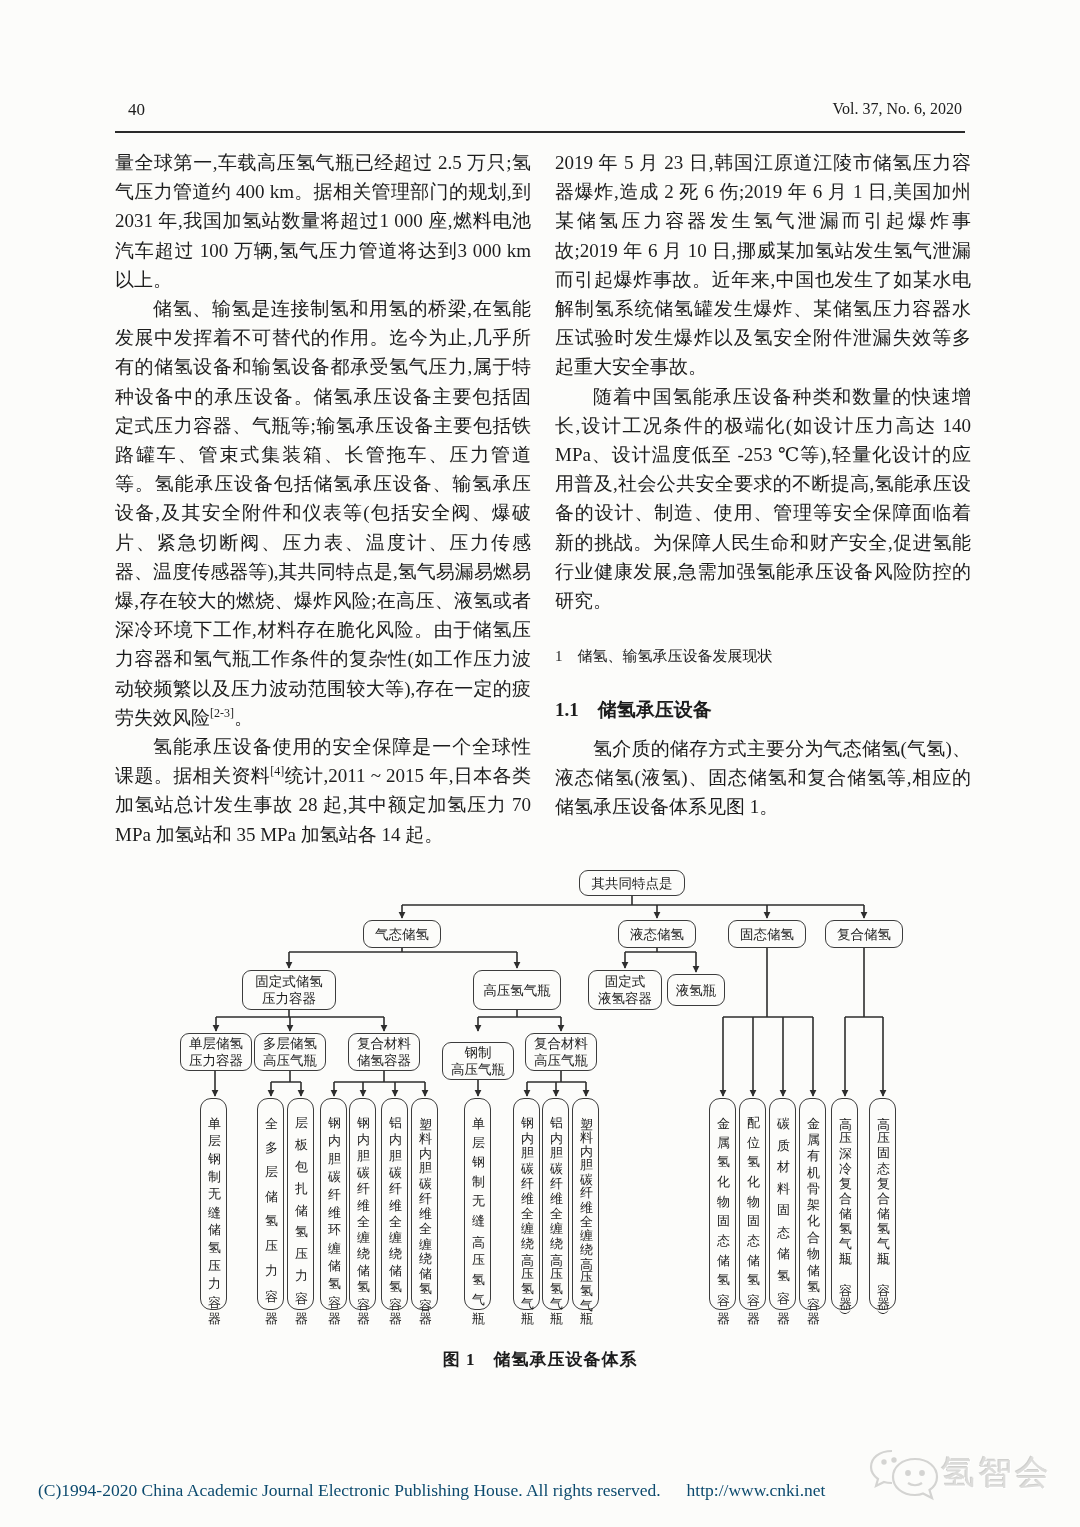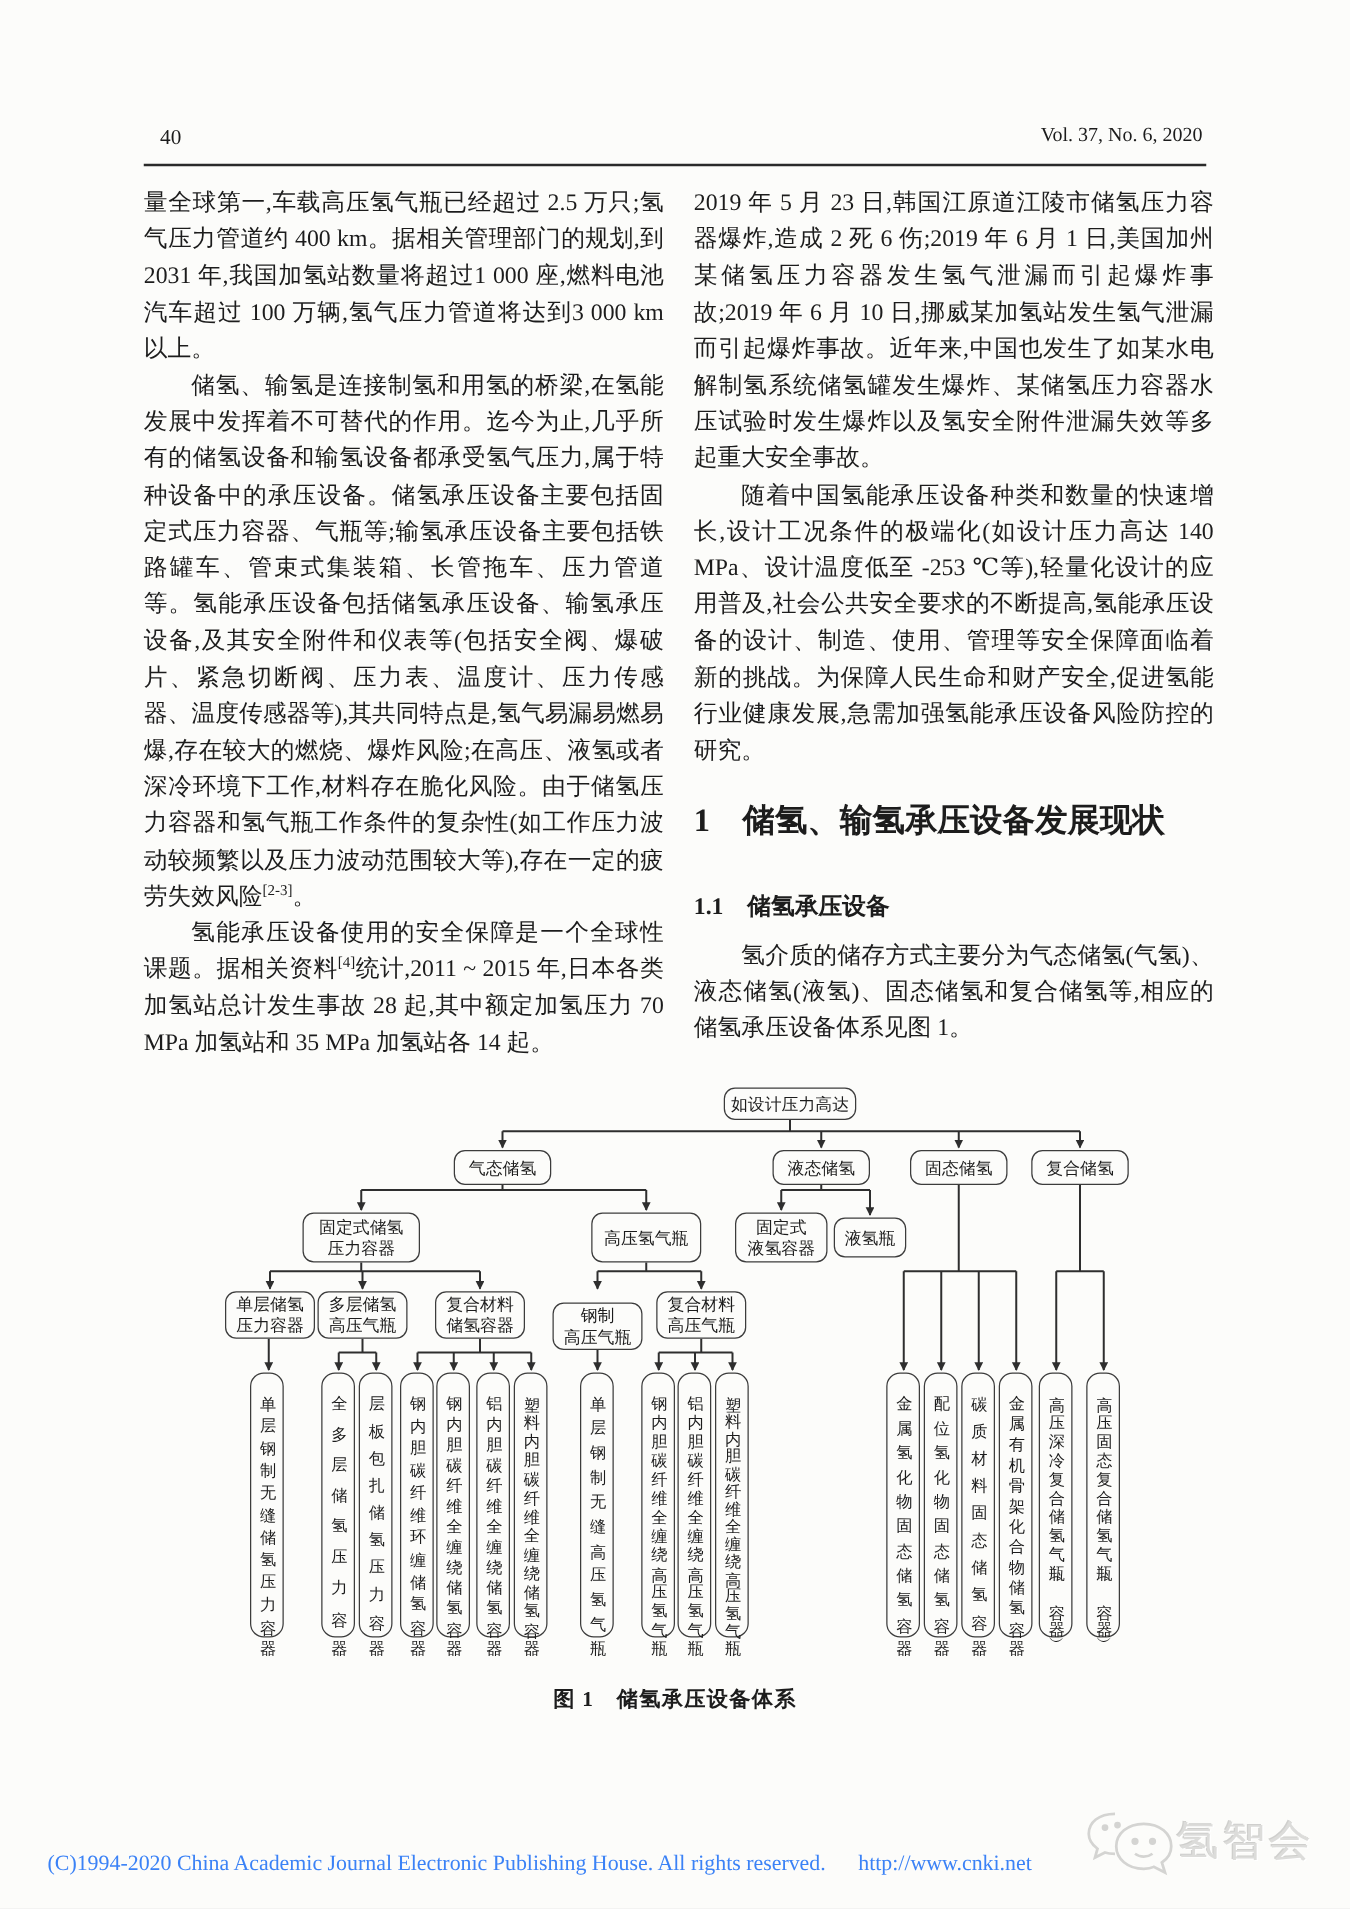--- a/index.html
+++ b/index.html
@@ -12,36 +12,36 @@
   .hdr-issue{position:absolute;right:118px;top:100px;font-size:16px;}
   .hdr-rule{position:absolute;left:115px;top:131px;width:850px;height:2px;background:#2a2a2a;}
   
   .col{position:absolute;top:148px;width:416px;font-size:19px;line-height:29.2px;
        text-align:justify;}
   .col-left{left:115px;}
   .col-right{left:555px;}
   .col p{margin:0;}
   .indent{text-indent:2em;}
   sup.ref{font-size:12px;line-height:0;vertical-align:super;}
-  h3.sec1{font-size:26px;margin:27px 0 40px 0;font-weight:bold;text-align:left;}
+  h3.sec1{font-size:15px;margin:27px 0 24px 0;font-weight:normal;text-align:left;}
   h4.sec2{font-size:19px;margin:0 0 9px 0;font-weight:bold;text-align:left;}
   
   .diagram{position:absolute;left:140px;top:862px;width:800px;height:470px;}
   .diagram svg{position:absolute;left:0;top:0;}
   .node{position:absolute;border:1.5px solid #3c3c3c;border-radius:9px;background:#fcfcfa;
         display:flex;align-items:center;justify-content:center;text-align:center;
         font-size:13.5px;line-height:17px;white-space:pre-line;box-sizing:border-box;}
   .leaf{position:absolute;border:1.5px solid #3c3c3c;border-radius:11px;background:#fcfcfa;
         box-sizing:border-box;width:27px;height:212px;top:236px;
         writing-mode:vertical-rl;font-size:13px;line-height:24px;
         text-align:justify;text-align-last:justify;padding:7px 0;}
   .caption{position:absolute;left:0;top:1348px;width:1080px;text-align:center;
            font-weight:bold;font-size:17px;letter-spacing:1px;}
   
-  .footer{position:absolute;left:38px;top:1480px;font-size:17.5px;color:#3b82f6;}
+  .footer{position:absolute;left:38px;top:1480px;font-size:17.5px;color:#0c4a6e;}
   .footer .url{margin-left:26px;}
   .wm{position:absolute;right:28px;top:1443px;display:flex;align-items:center;color:#d6d6d4;}
   .wm-text{font-size:34px;letter-spacing:3px;color:#dcdcda;text-shadow:1px 1px 0 #ffffff,-1px -1px 0 #cfcfcd;}
 </style>
 </head>
 <body>
 
 <div class="page">
 
   <div class="hdr-num">40</div>
@@ -114,21 +114,21 @@
         <path d="M255 220 V234" marker-end="url(#ah)"></path>
         <path d="M285 220 V234" marker-end="url(#ah)"></path>
         <path d="M338 209 V234" marker-end="url(#ah)"></path>
         <path d="M421 209 V220 M387 220 H446"></path>
         <path d="M387 220 V234" marker-end="url(#ah)"></path>
         <path d="M416 220 V234" marker-end="url(#ah)"></path>
         <path d="M446 220 V234" marker-end="url(#ah)"></path>
       </g>
     </svg>
 
-    <div class="node" style="left:439px;top:8px;width:106px;height:26px;">如设计压力高达</div>
+    <div class="node" style="left:439px;top:8px;width:106px;height:26px;">其共同特点是</div>
 
     <div class="node" style="left:223px;top:58px;width:78px;height:28px;">气态储氢</div>
     <div class="node" style="left:478px;top:58px;width:78px;height:28px;">液态储氢</div>
     <div class="node" style="left:588px;top:58px;width:78px;height:28px;">固态储氢</div>
     <div class="node" style="left:685px;top:58px;width:78px;height:28px;">复合储氢</div>
 
     <div class="node" style="left:102px;top:108px;width:94px;height:40px;">固定式储氢
 压力容器</div>
     <div class="node" style="left:333px;top:108px;width:88px;height:40px;">高压氢气瓶</div>
     <div class="node" style="left:448px;top:108px;width:74px;height:40px;">固定式

